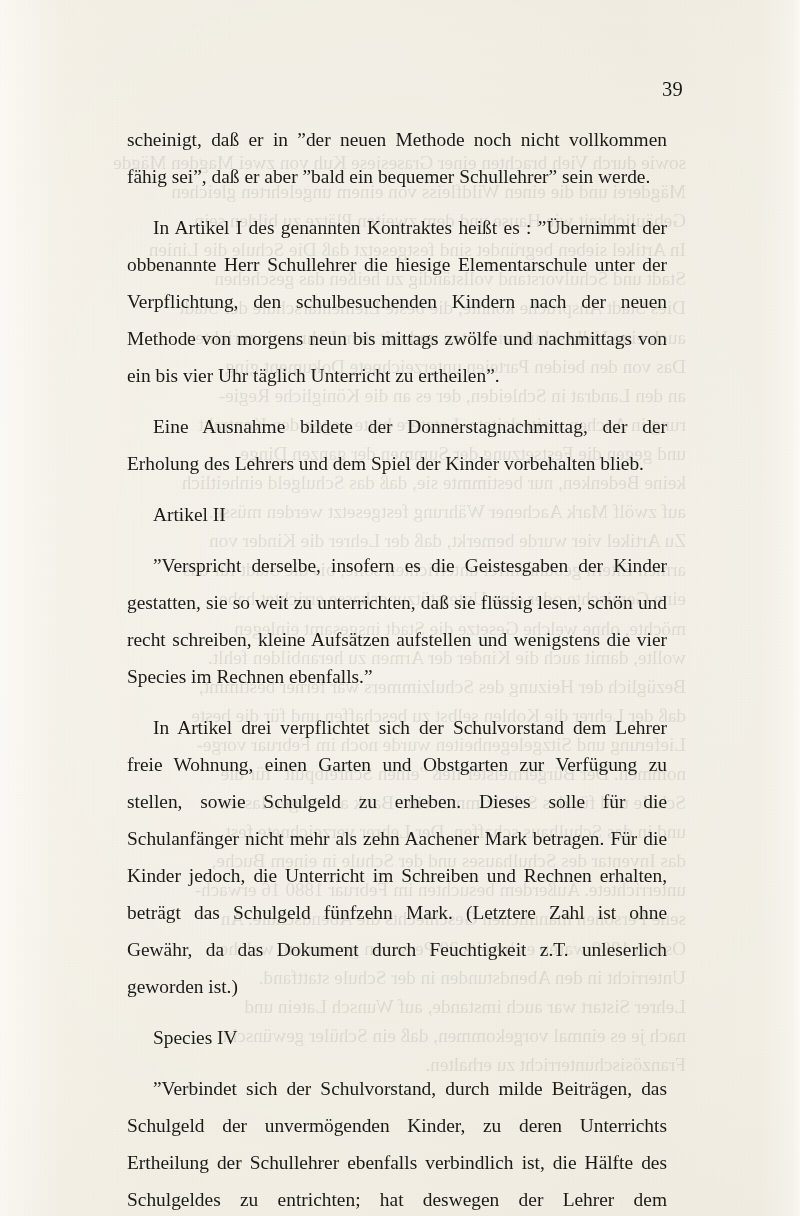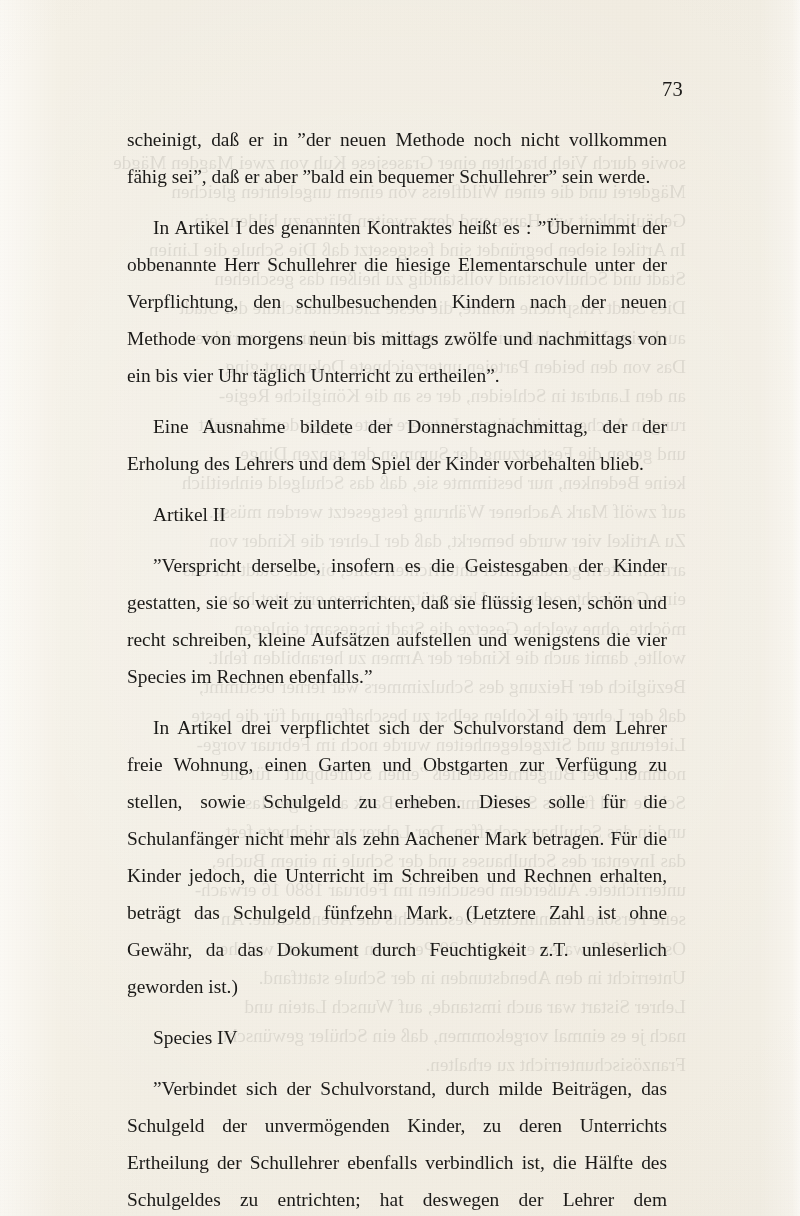--- a/index.html
+++ b/index.html
@@ -139,21 +139,21 @@
       <p class="noind">das Inventar des Schulhauses und der Schule in einem Buche,</p>
       <p class="noind">unterrichtete. Außerdem besuchten im Februar 1880 16 erwach-</p>
       <p class="noind">sene Personen männlichen Geschlechts die Abendschule. An</p>
       <p class="noind">Ostern 1880 waren es bereits 20 Personen geworden, welcher</p>
       <p class="noind">Unterricht in den Abendstunden in der Schule stattfand.</p>
       <p class="noind">Lehrer Sistart war auch imstande, auf Wunsch Latein und</p>
       <p class="noind">nach je es einmal vorgekommen, daß ein Schüler gewünscht</p>
       <p class="noind">Französischunterricht zu erhalten.</p>
     </div>
 
-  <div class="folio">73</div>
+  <div class="folio">39</div>
 
   <div class="column" id="text-column">
       <p class="para flush">scheinigt, daß er in ”der neuen Methode noch nicht vollkommen fähig sei”, daß er aber ”bald ein bequemer Schullehrer” sein werde.</p>
       <p class="para">In Artikel I des genannten Kontraktes heißt es : ”Übernimmt der obbenannte Herr Schullehrer die hiesige Elementarschule unter der Verpflichtung, den schulbesuchenden Kindern nach der neuen Methode von morgens neun bis mittags zwölfe und nachmittags von ein bis vier Uhr täglich Unterricht zu ertheilen”.</p>
       <p class="para">Eine Ausnahme bildete der Donnerstagnachmittag, der der Erholung des Lehrers und dem Spiel der Kinder vorbehalten blieb.</p>
       <p class="para heading">Artikel II</p>
       <p class="para">”Verspricht derselbe, insofern es die Geistesgaben der Kinder gestatten, sie so weit zu unterrichten, daß sie flüssig lesen, schön und recht schreiben, kleine Aufsätzen aufstellen und wenigstens die vier Species im Rechnen ebenfalls.”</p>
       <p class="para">In Artikel drei verpflichtet sich der Schulvorstand dem Lehrer freie Wohnung, einen Garten und Obstgarten zur Verfügung zu stellen, sowie Schulgeld zu erheben. Dieses solle für die Schulanfänger nicht mehr als zehn Aachener Mark betragen. Für die Kinder jedoch, die Unterricht im Schreiben und Rechnen erhalten, beträgt das Schulgeld fünfzehn Mark. (Letztere Zahl ist ohne Gewähr, da das Dokument durch Feuchtigkeit z.T. unleserlich geworden ist.)</p>
       <p class="para heading">Species IV</p>
       <p class="para">”Verbindet sich der Schulvorstand, durch milde Beiträgen, das Schulgeld der unvermögenden Kinder, zu deren Unterrichts Ertheilung der Schullehrer ebenfalls verbindlich ist, die Hälfte des Schulgeldes zu entrichten; hat deswegen der Lehrer dem Schulvorstand ein monatliches Verzeichnis der zahlungsunfähigen Kinder zur Untersuchung einzureichen.” (Sic).</p>

